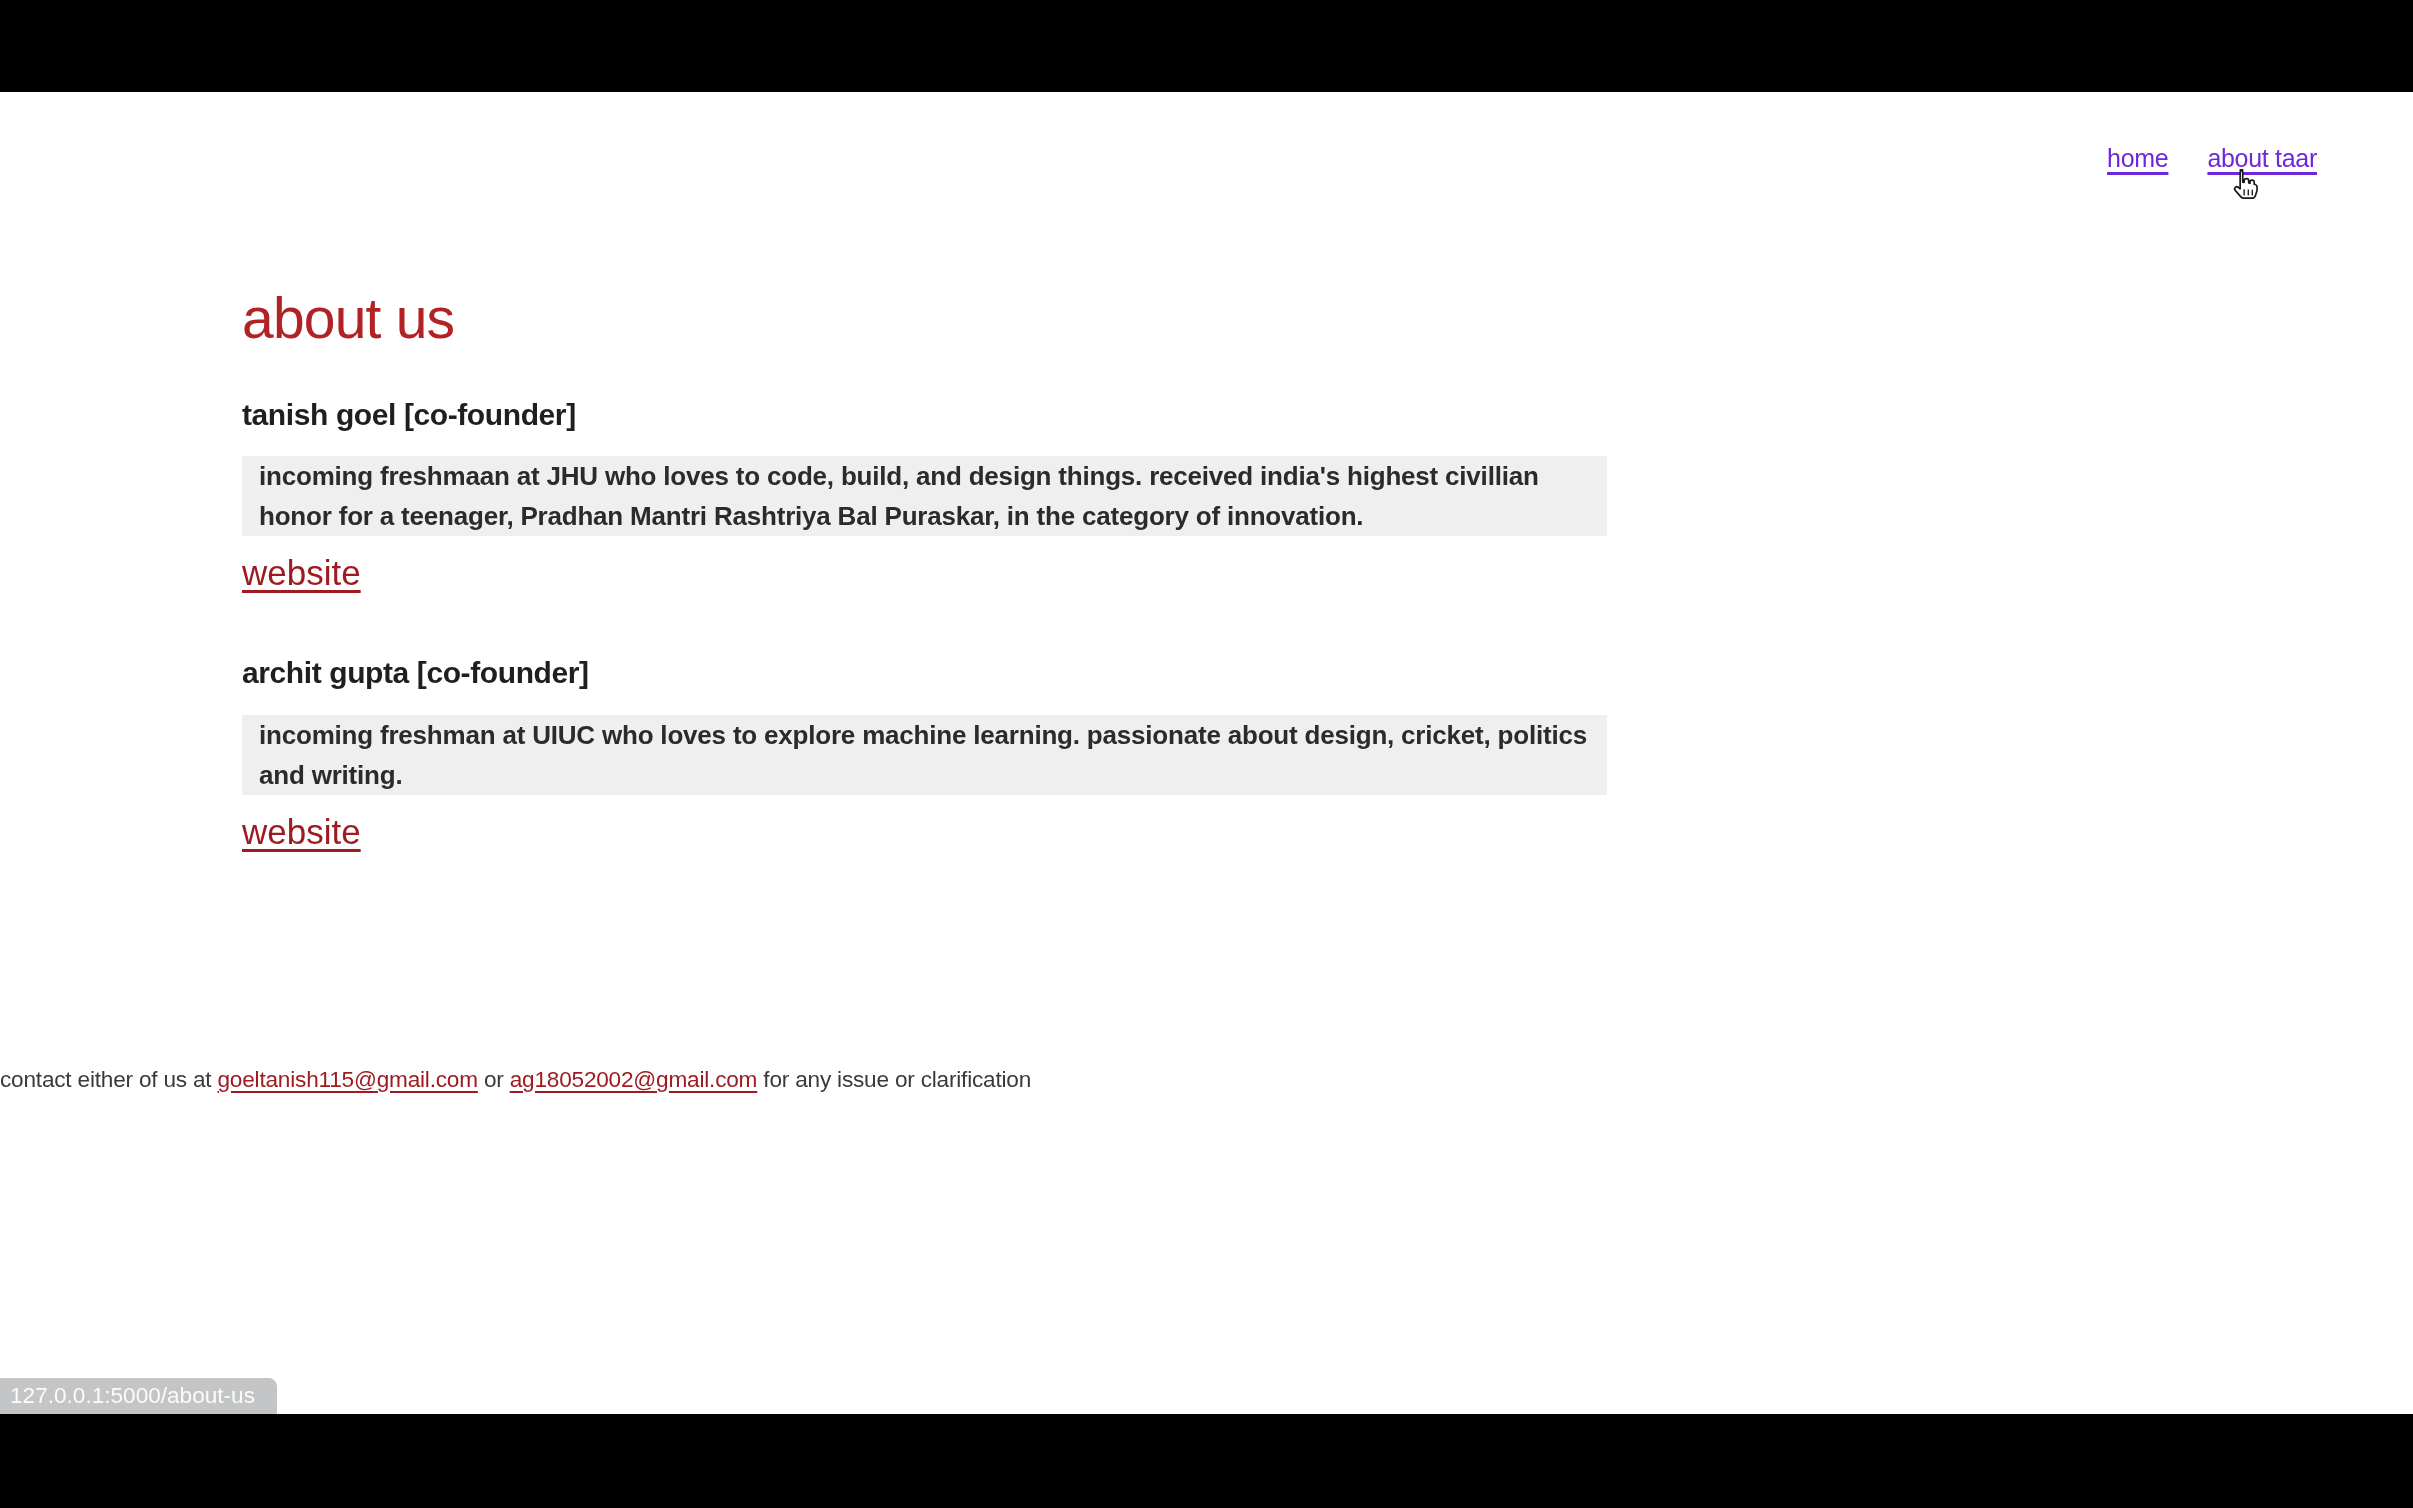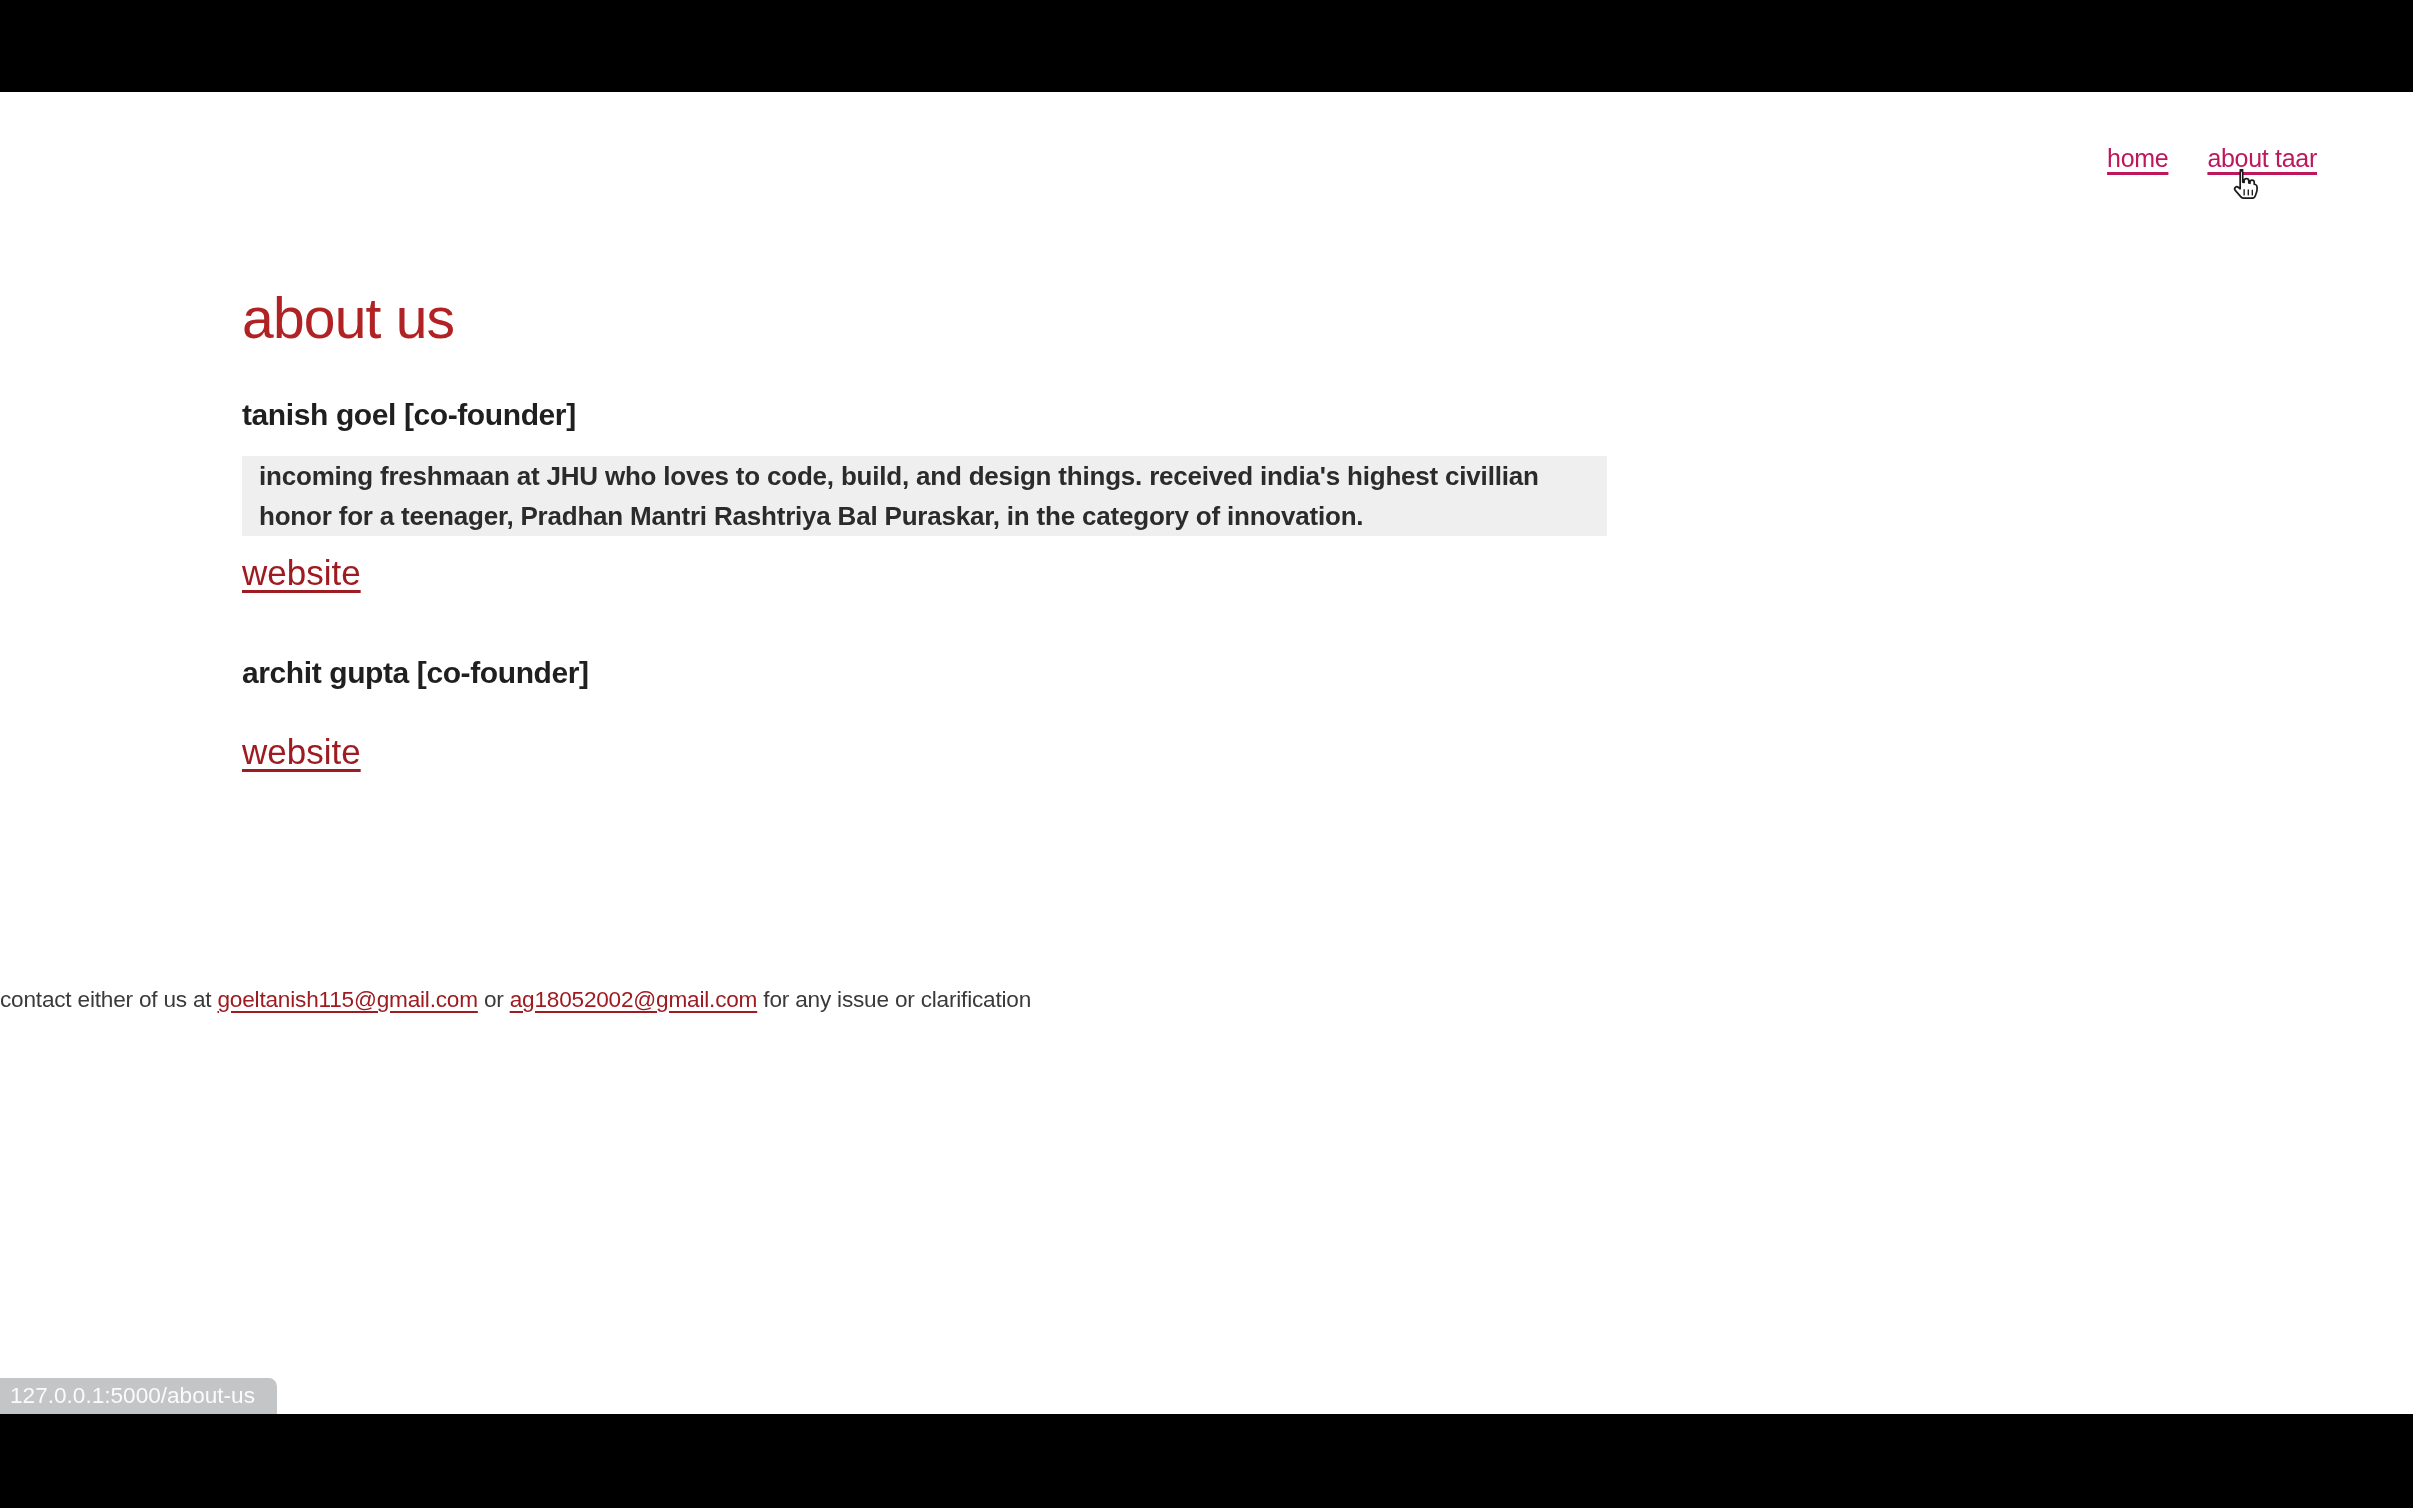--- a/index.html
+++ b/index.html
@@ -28,21 +28,21 @@
   .nav {
     position: absolute;
     top: 52px;
     right: 96px;
     display: flex;
     gap: 39px;
     font-size: 25px;
     letter-spacing: -0.3px;
   }
   .nav a {
-    color: #be185d;
+    color: #6d28d9;
     text-decoration: underline;
     text-decoration-thickness: 2.5px;
     text-underline-offset: 5px;
     cursor: pointer;
   }
 
   main { padding-left: 242px; padding-right: 242px; }
 
   h1.page-title {
     margin-top: 194px;
@@ -150,20 +150,21 @@
       <h1 class="page-title">about us</h1>
 
       <section>
         <h2 class="founder-heading">tanish goel [co-founder]</h2>
         <div class="bio-box">incoming freshmaan at JHU who loves to code, build, and design things. received india's highest civillian honor for a teenager, Pradhan Mantri Rashtriya Bal Puraskar, in the category of innovation.</div>
         <a class="website-link">website</a>
       </section>
 
       <section>
         <h2 class="founder-heading">archit gupta [co-founder]</h2>
+        <div class="bio-box">incoming freshman at UIUC who loves to explore machine learning. passionate about design, cricket, politics and writing.</div>
         <a class="website-link">website</a>
       </section>
 
     </main>
 
     <footer class="contact">
       <span>contact either of us at </span><a>goeltanish115@gmail.com</a><span> or </span><a>ag18052002@gmail.com</a><span> for any issue or clarification</span>
     </footer>
 
     <div class="status-bubble">127.0.0.1:5000/about-us</div>

